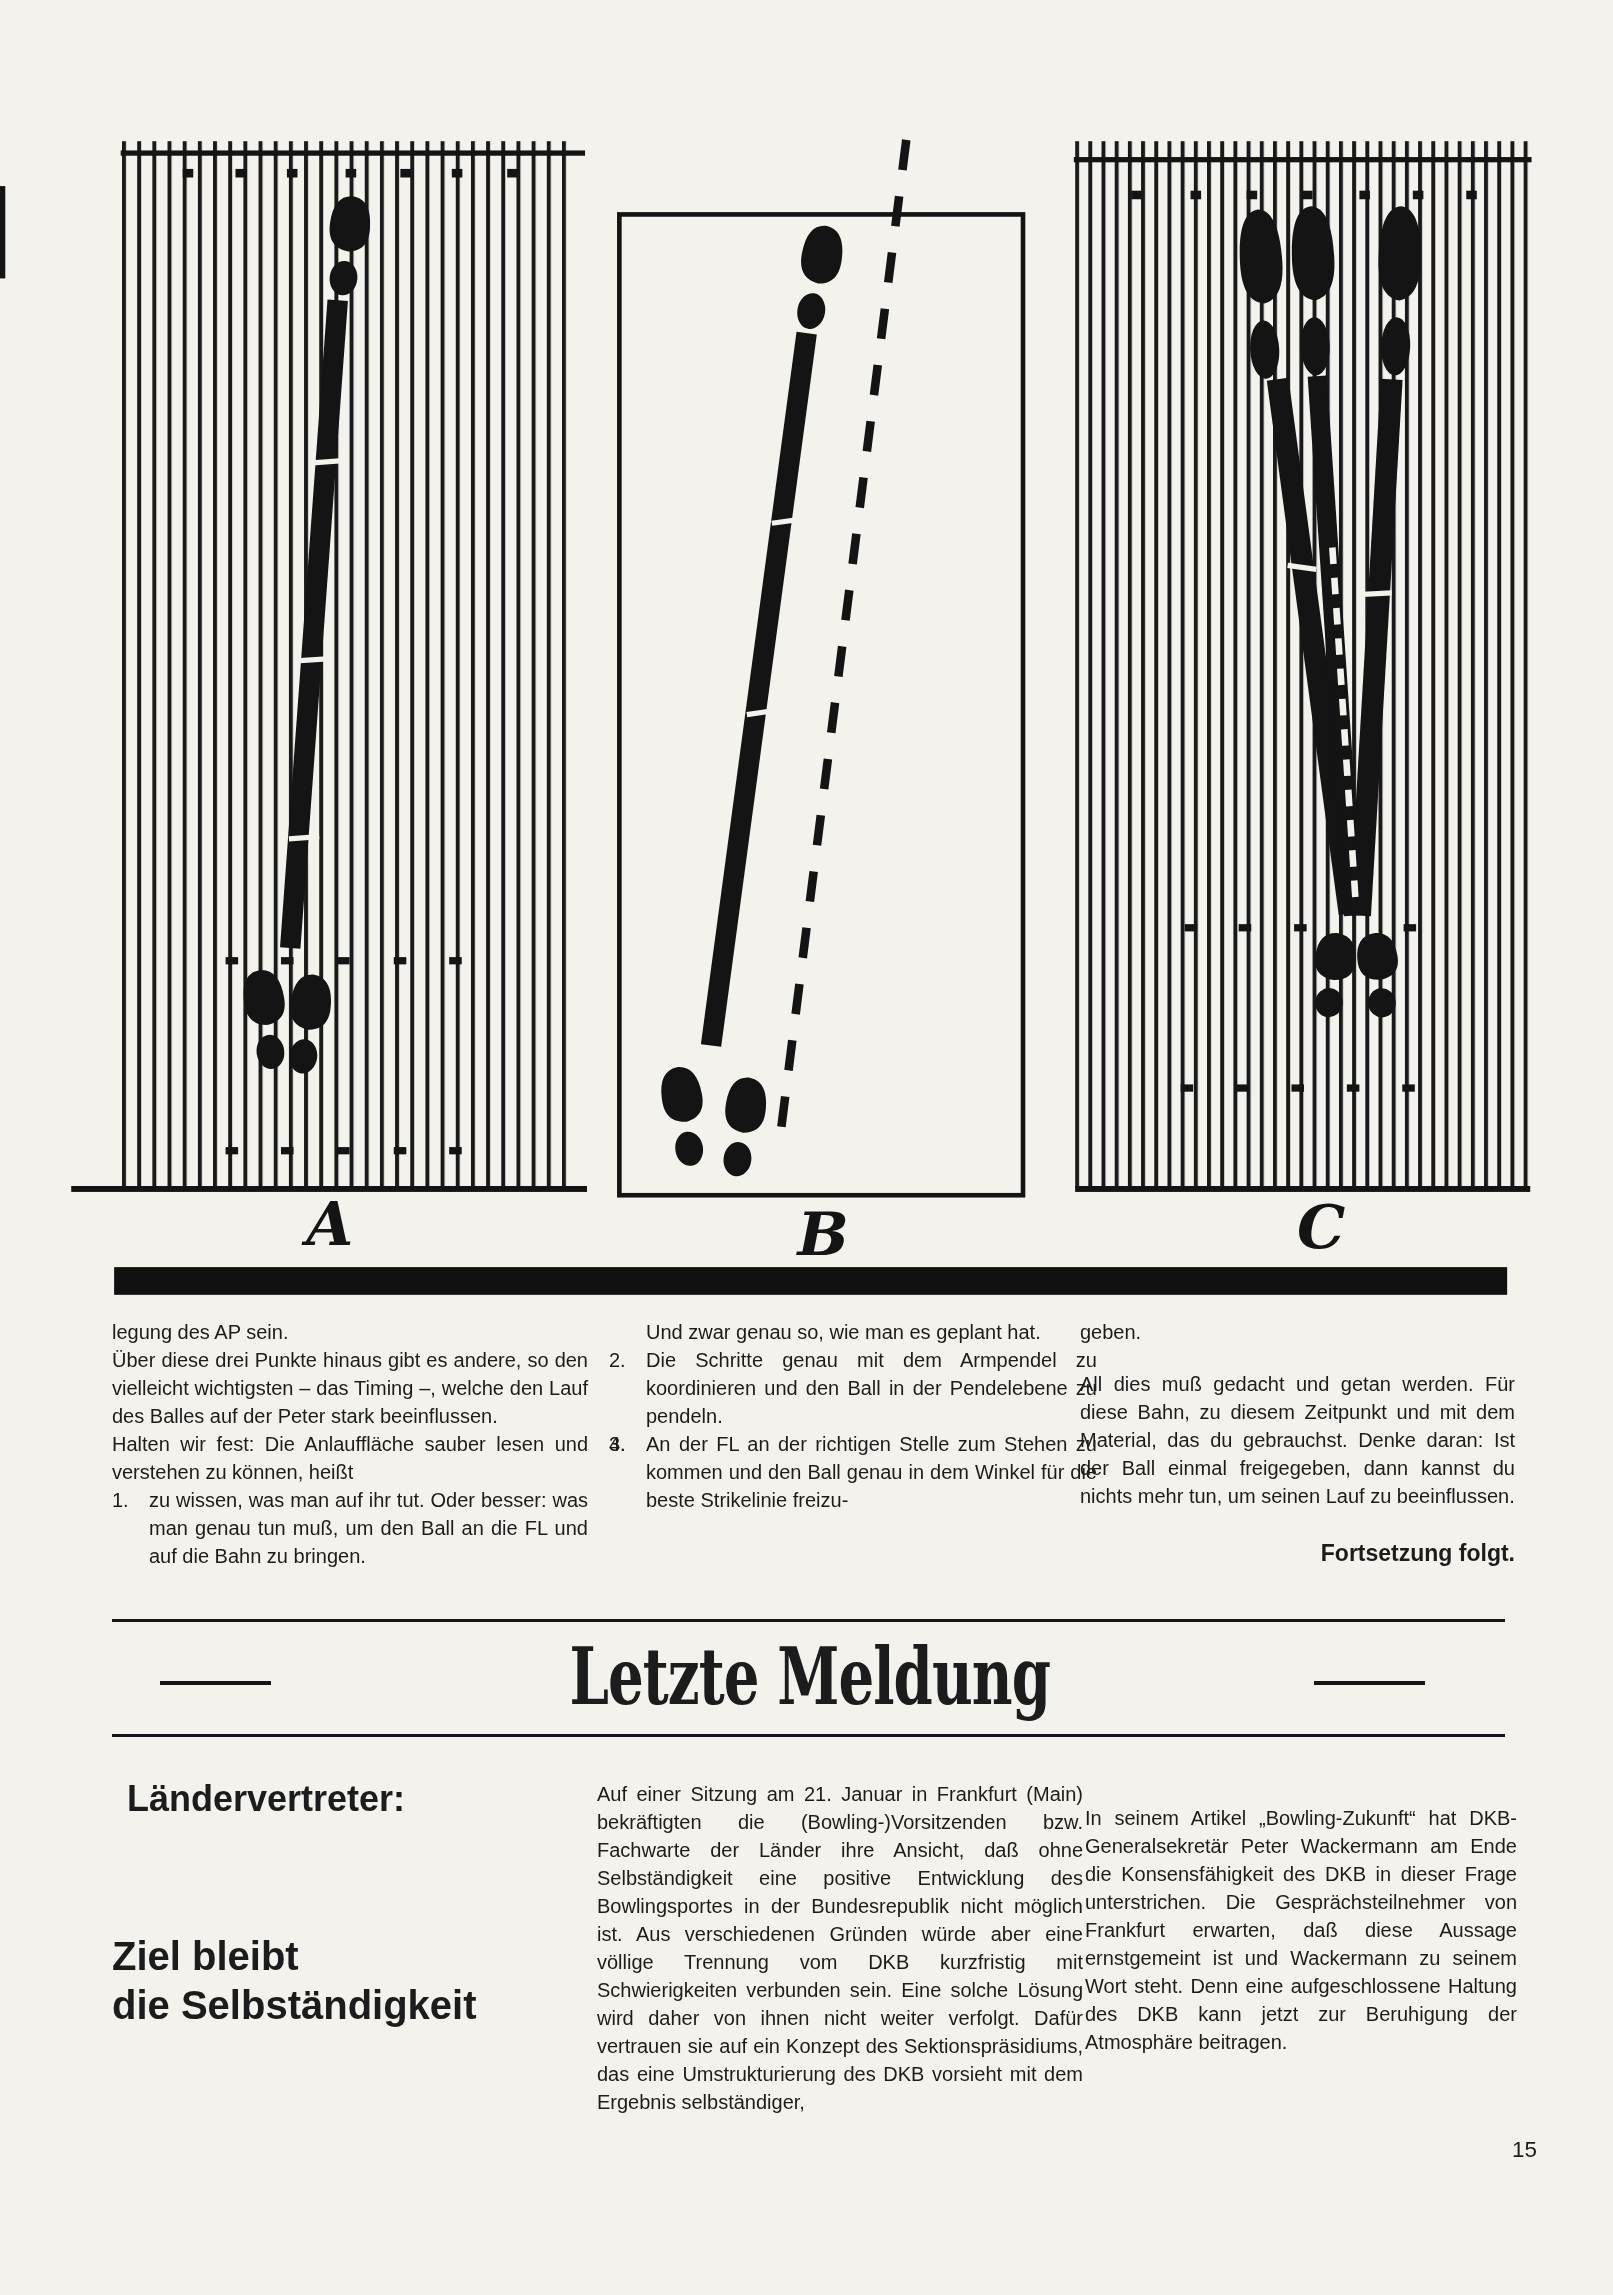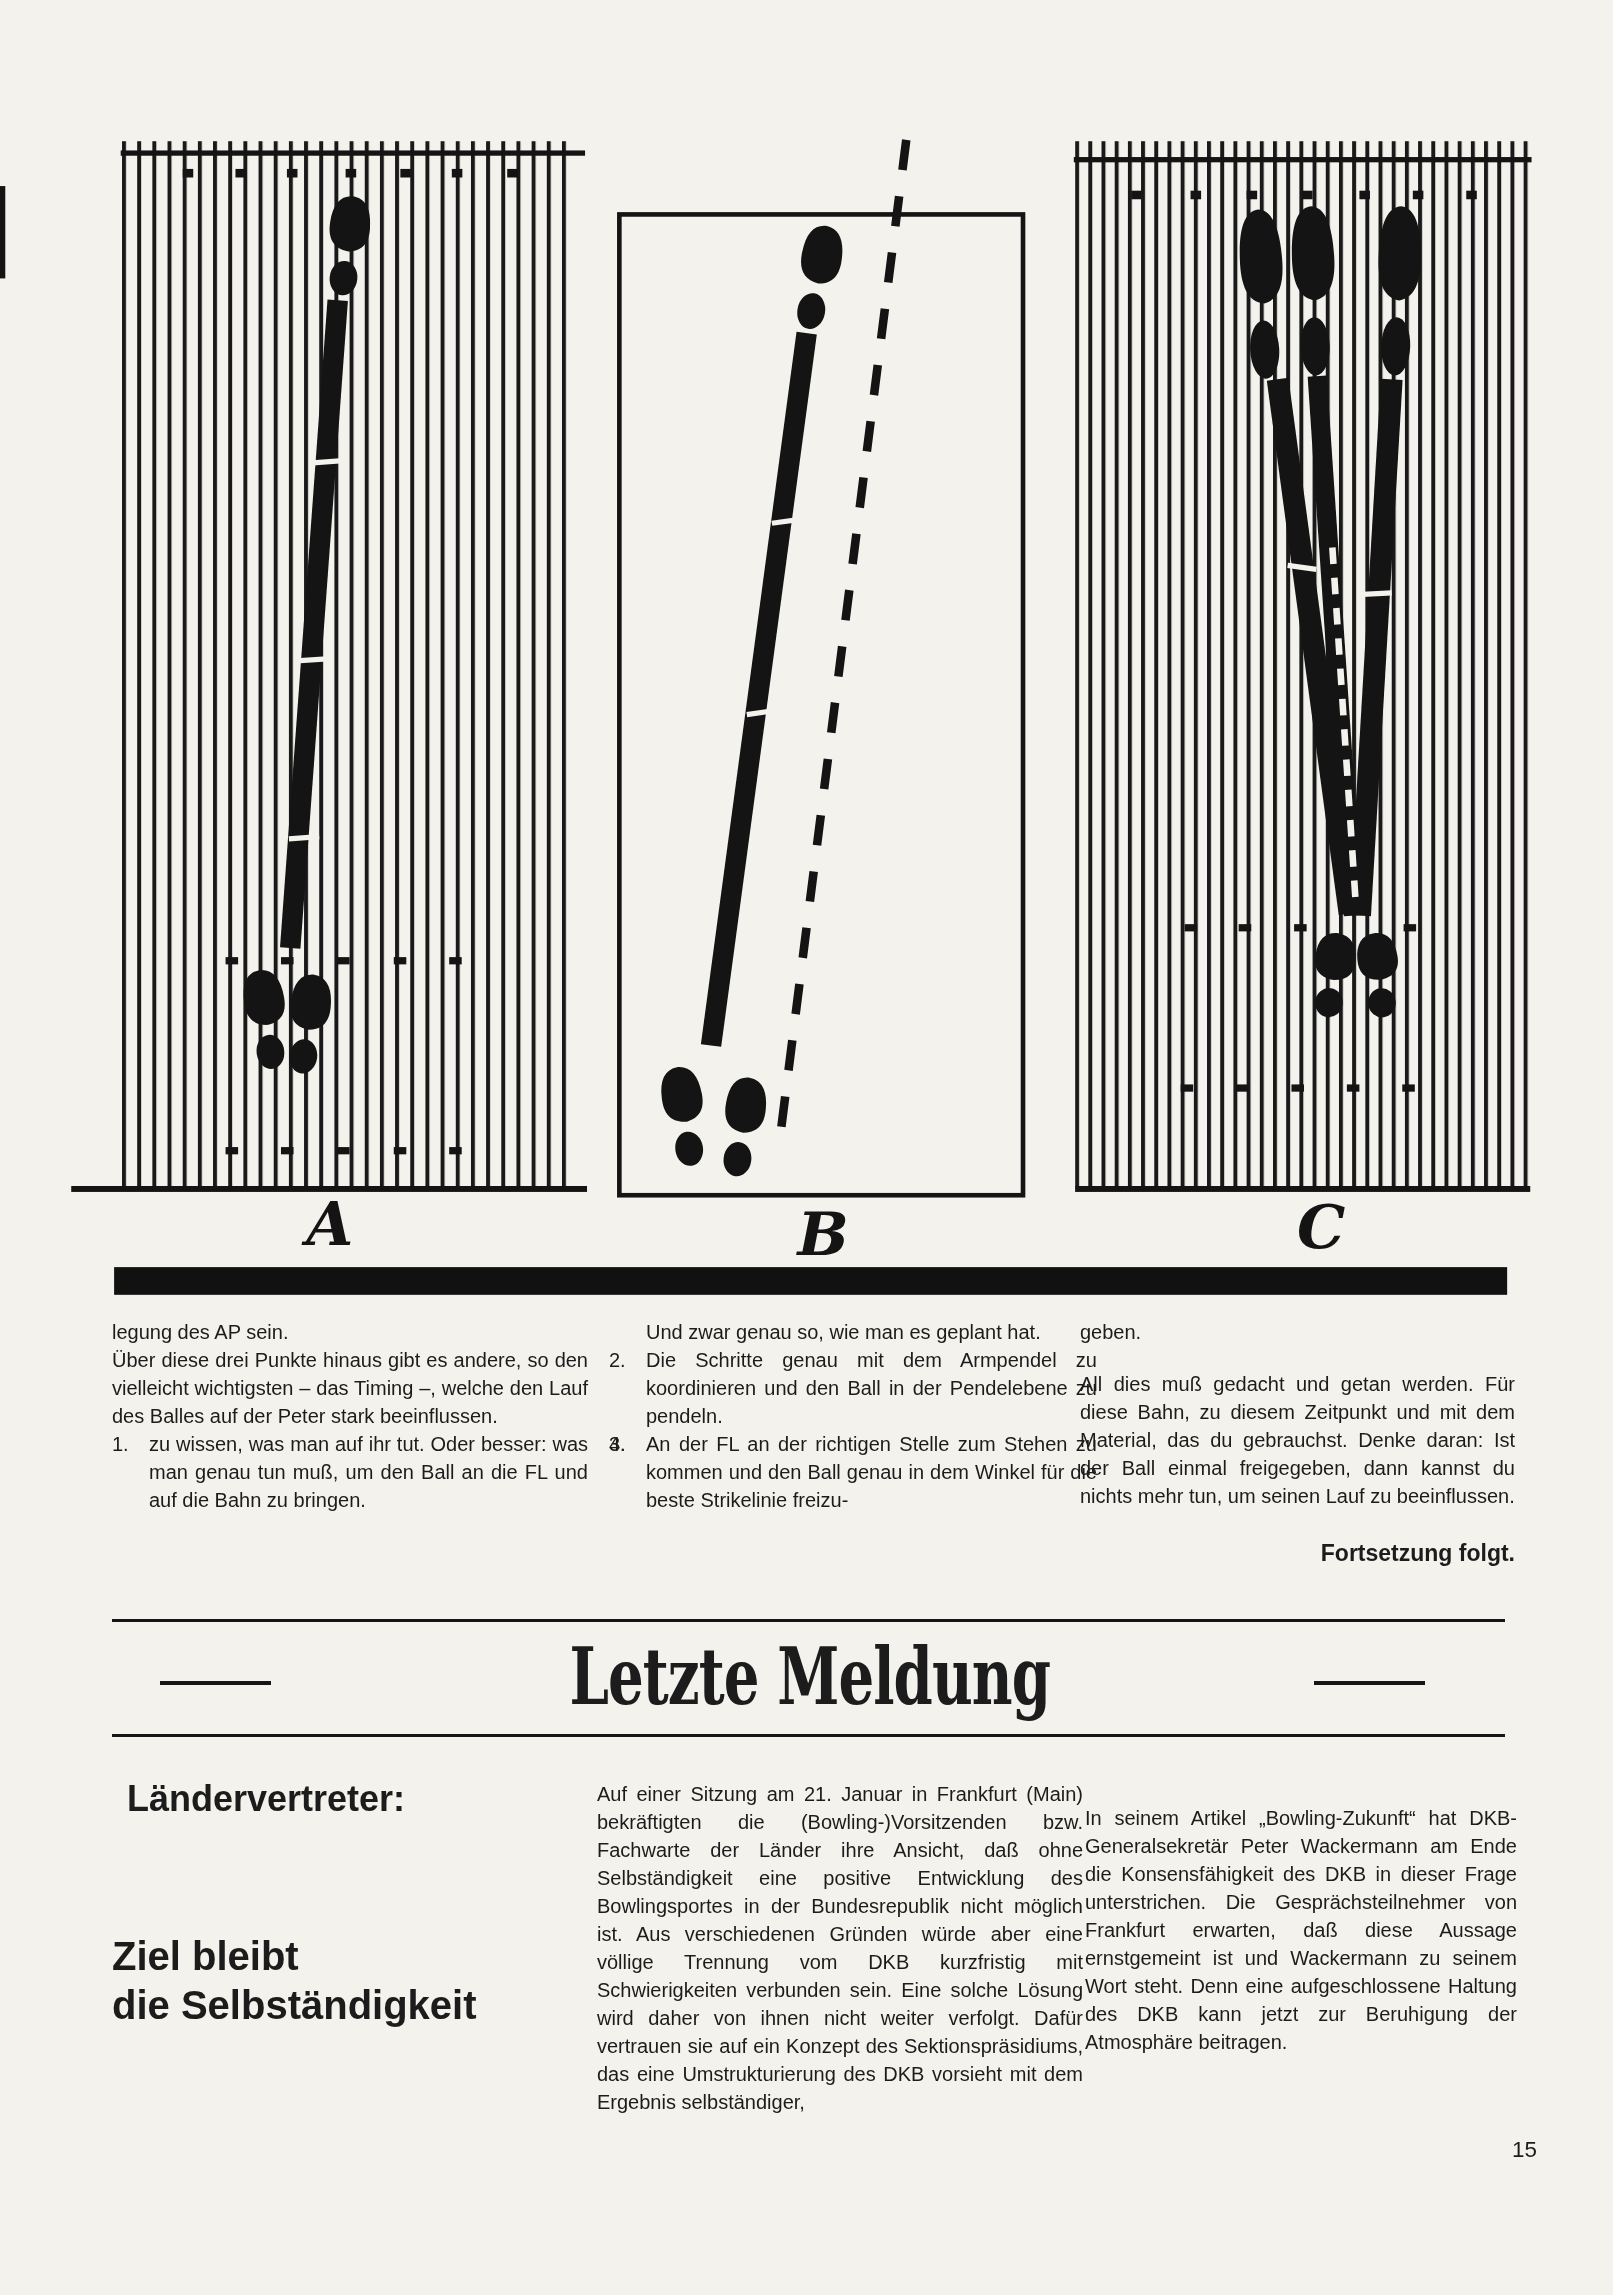--- a/index.html
+++ b/index.html
@@ -140,20 +140,21 @@
     <use href="#foot" transform="translate(2091,1478) rotate(-7) scale(1,0.85)"></use>
     <text x="2003" y="1892" text-anchor="middle" font-size="92" class="lane-label" fill="#141414">C</text>
   </g>
 
   <rect x="173" y="1921" width="2112" height="42" fill="#111"></rect>
 </svg>
 
 <div class="abs body-text" style="left:112px;top:1318px;width:476px">
   <p class="para">legung des AP sein.</p>
   <p class="para">Über diese drei Punkte hinaus gibt es andere, so den vielleicht wichtigsten – das Timing –, welche den Lauf des Balles auf der Peter stark beeinflussen.</p>
+  <p class="para"><span>Halten wir fest: </span><span class="b">Die Anlauffläche sauber lesen und verstehen zu können, heißt</span></p>
   <p class="item">
     <span class="num">1.</span>
     <span>zu wissen, was man auf ihr tut. Oder besser: was man genau tun muß, um den Ball an die FL und auf die Bahn zu bringen.</span>
   </p>
 </div>
 
 <div class="abs body-text" style="left:609px;top:1318px;width:488px">
   <p class="para hang"><span>Und zwar genau </span><span class="b">so,</span><span> wie man es geplant hat.</span></p>
   <p class="item">
     <span class="num">2.</span>

